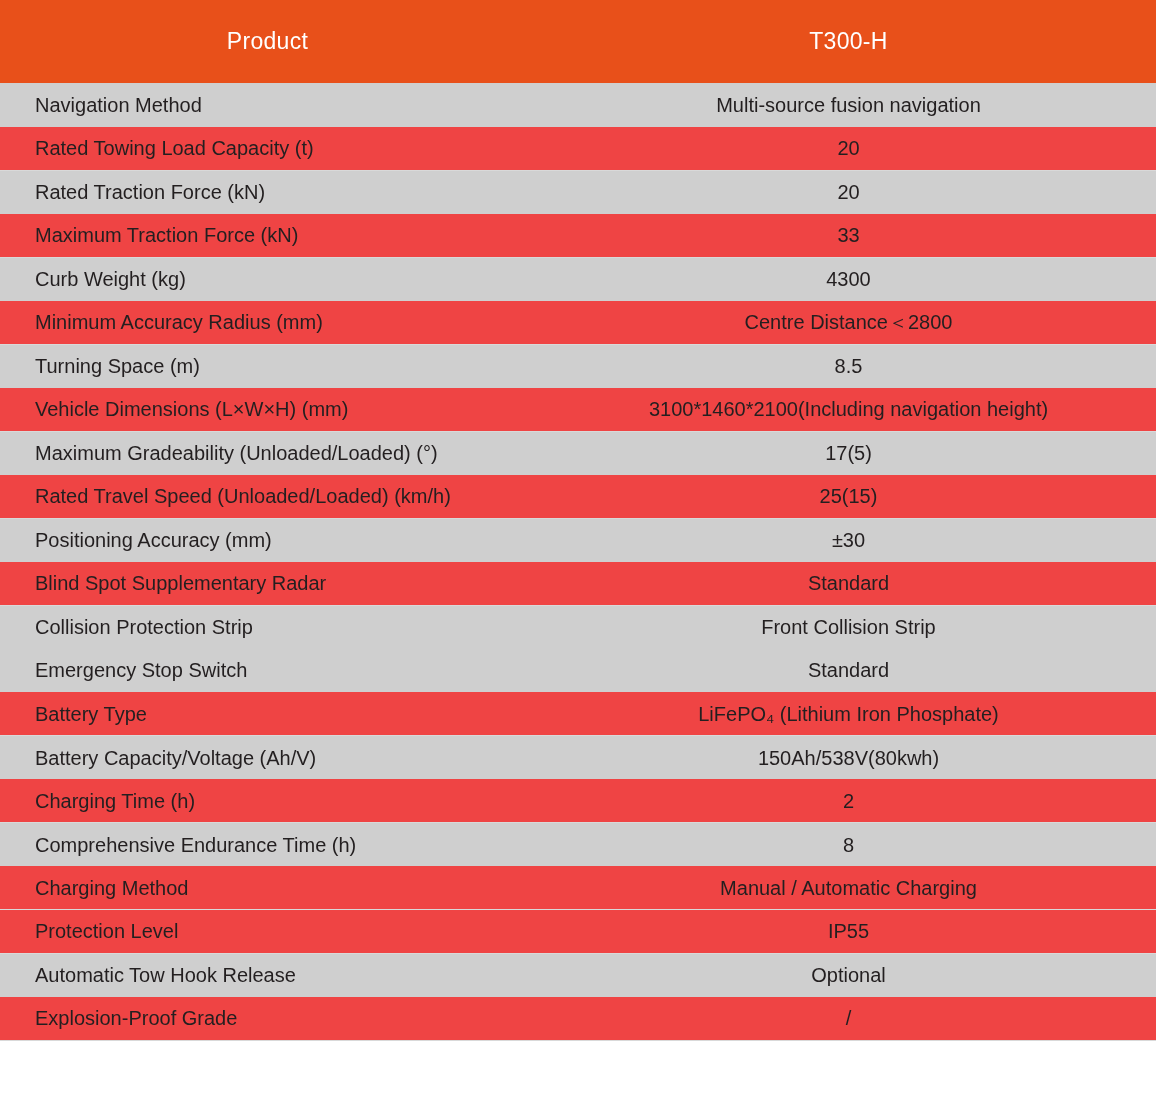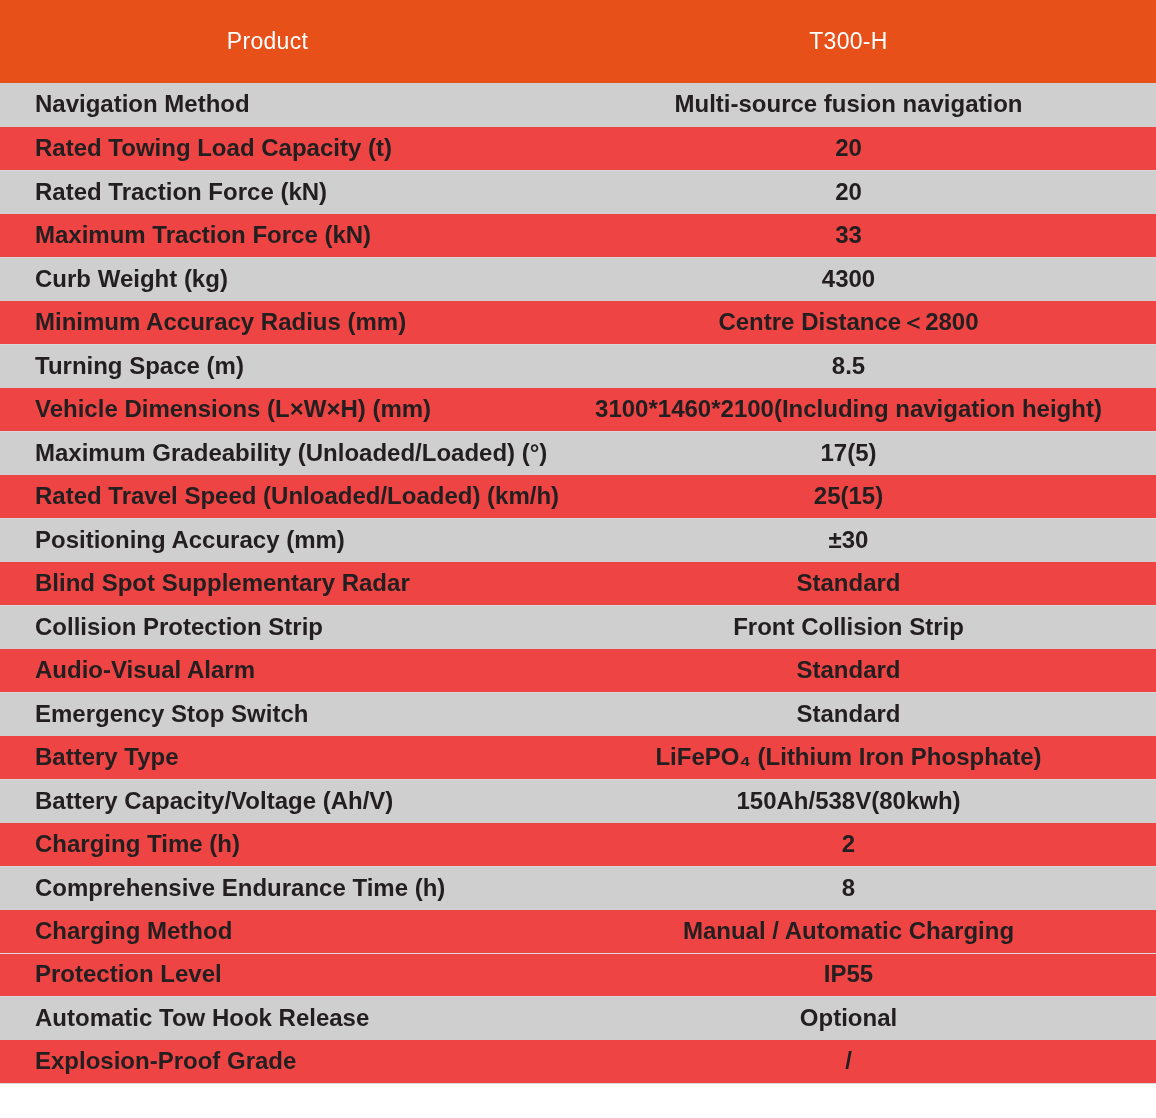--- a/index.html
+++ b/index.html
@@ -41,22 +41,22 @@
     text-align: center;
     padding-left: 0;
   }
   thead th.head-value {
     text-align: center;
   }
 
   tbody tr { height: 43.5px; }
 
   tbody td {
-    font-size: 24px;
-    font-weight: 700;
+    font-size: 20px;
+    font-weight: 400;
     vertical-align: middle;
     line-height: 1.2;
   }
   tbody td.label {
     padding-left: 35px;
     text-align: left;
     white-space: nowrap;
   }
   tbody td.value {
     text-align: center;
@@ -129,24 +129,20 @@
         <td class="value">±30</td>
       </tr>
       <tr class="plain">
         <td class="label">Blind Spot Supplementary Radar</td>
         <td class="value">Standard</td>
       </tr>
       <tr class="shade">
         <td class="label">Collision Protection Strip</td>
         <td class="value">Front Collision Strip</td>
       </tr>
-      <tr class="plain">
-        <td class="label">Audio-Visual Alarm</td>
-        <td class="value">Standard</td>
-      </tr>
       <tr class="shade">
         <td class="label">Emergency Stop Switch</td>
         <td class="value">Standard</td>
       </tr>
       <tr class="plain">
         <td class="label">Battery Type</td>
         <td class="value">LiFePO₄ (Lithium Iron Phosphate)</td>
       </tr>
       <tr class="shade">
         <td class="label">Battery Capacity/Voltage (Ah/V)</td>

